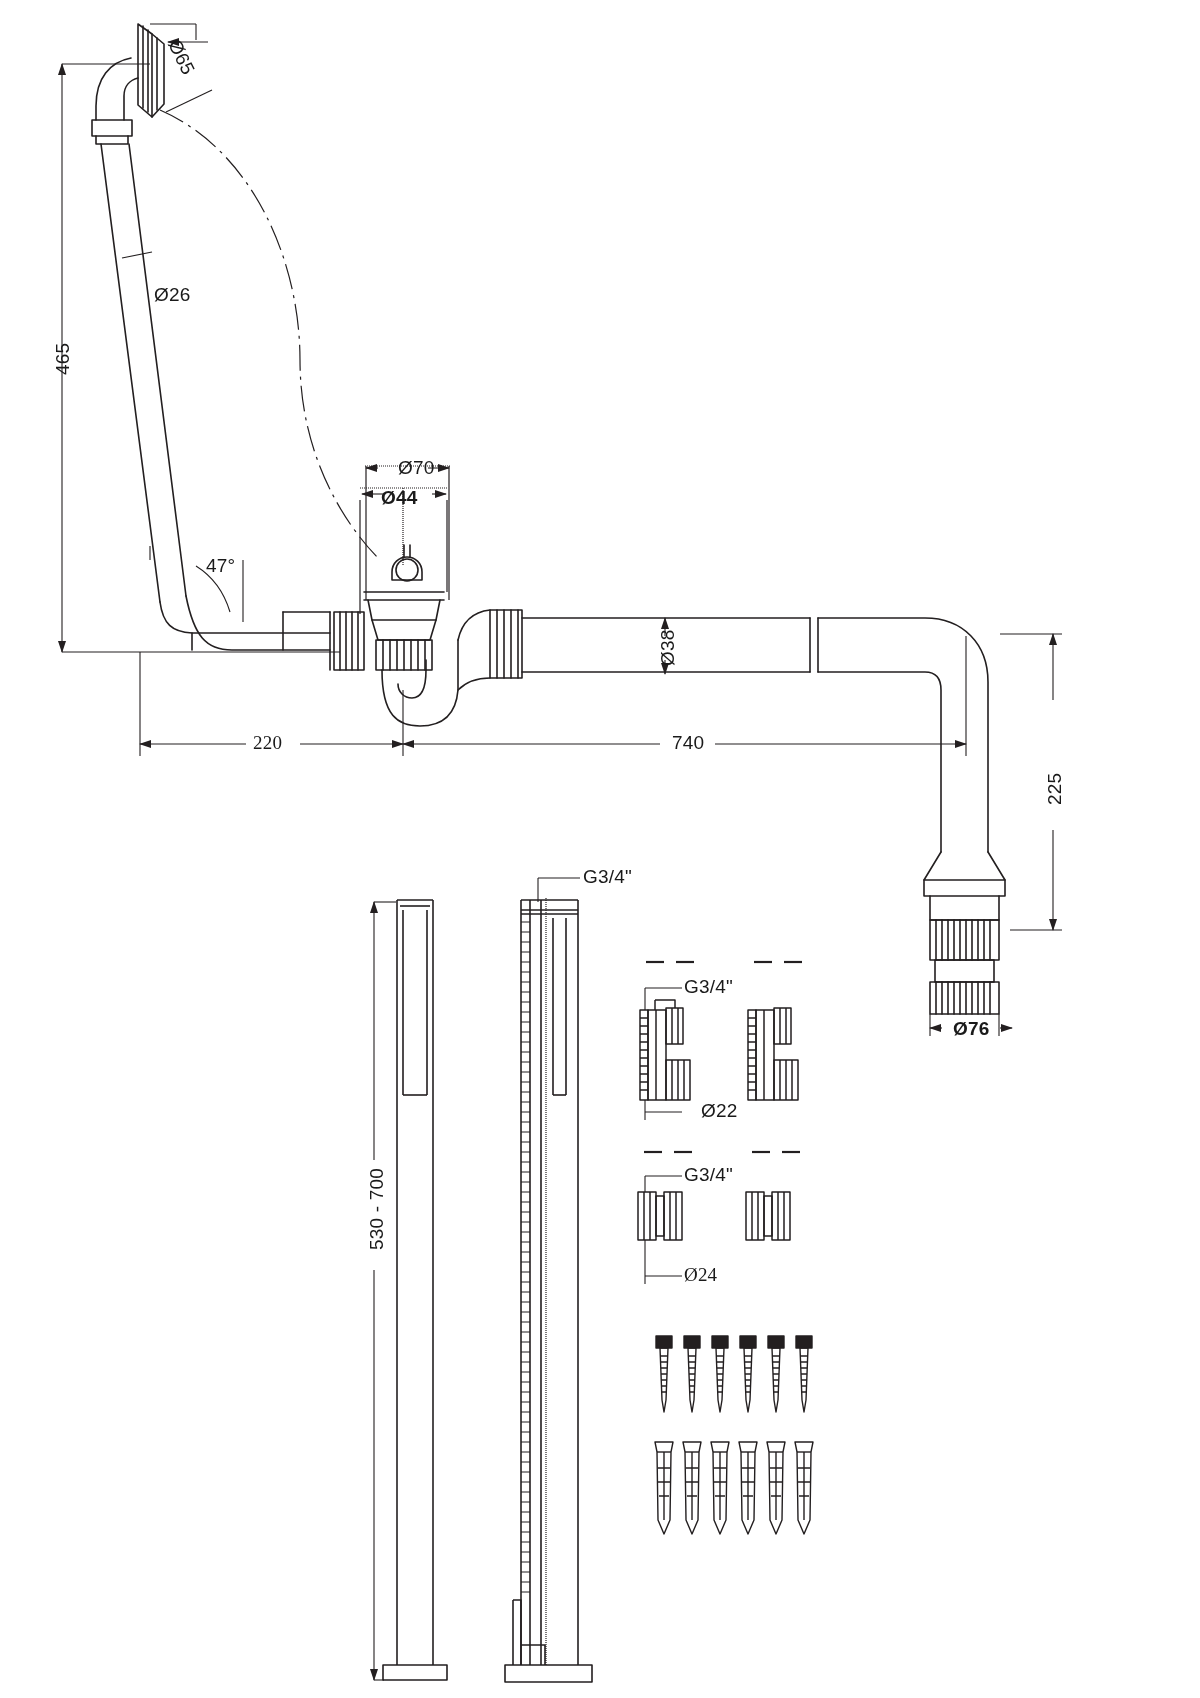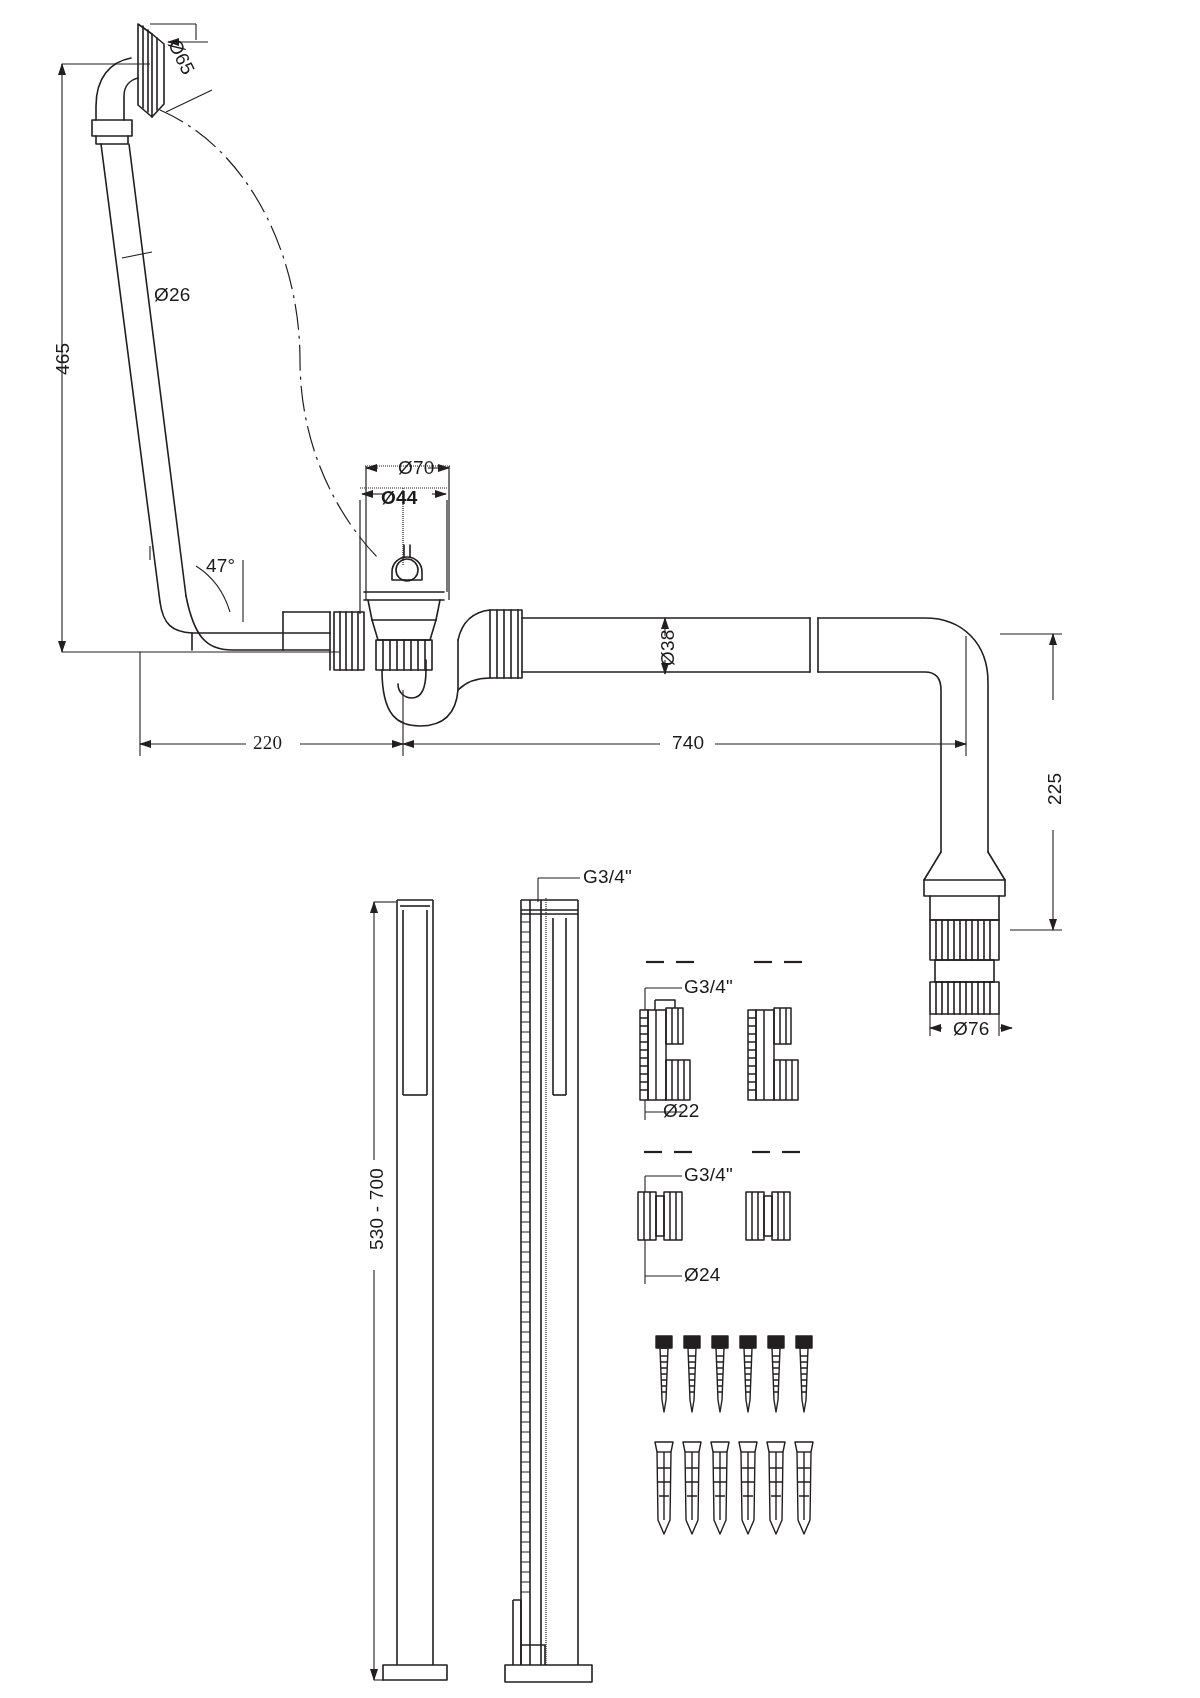--- a/index.html
+++ b/index.html
@@ -368,27 +368,27 @@
   <div class="dim-label" style="left:381px; top:487px;font-weight:bold;">Ø44</div>
 
   <div class="dim-label rot90" style="left:657px; top:666px;">Ø38</div>
 
   <div class="dim-label" style="left:253px; top:732px;font-family:Liberation Serif, serif;">220</div>
 
   <div class="dim-label" style="left:672px; top:732px;">740</div>
 
   <div class="dim-label rot90" style="left:1044px; top:805px;">225</div>
 
-  <div class="dim-label" style="left:953px; top:1018px;">Ø76</div>
+  <div class="dim-label" style="left:953px; top:1018px;font-weight:bold;">Ø76</div>
 
   <div class="dim-label rot90" style="left:366px; top:1250px;">530 - 700</div>
 
   <div class="dim-label" style="left:583px; top:866px;">G3/4"</div>
 
   <div class="dim-label" style="left:684px; top:976px;">G3/4"</div>
 
-  <div class="dim-label" style="left:663px; top:1100px;text-align:center;">Ø22</div>
+  <div class="dim-label" style="left:701px; top:1100px;text-align:center;">Ø22</div>
 
   <div class="dim-label" style="left:684px; top:1164px;">G3/4"</div>
 
-  <div class="dim-label" style="left:684px; top:1264px;">Ø24</div>
+  <div class="dim-label" style="left:684px; top:1264px;font-family:Liberation Serif, serif;">Ø24</div>
 
 </div>
 
 </body></html>

